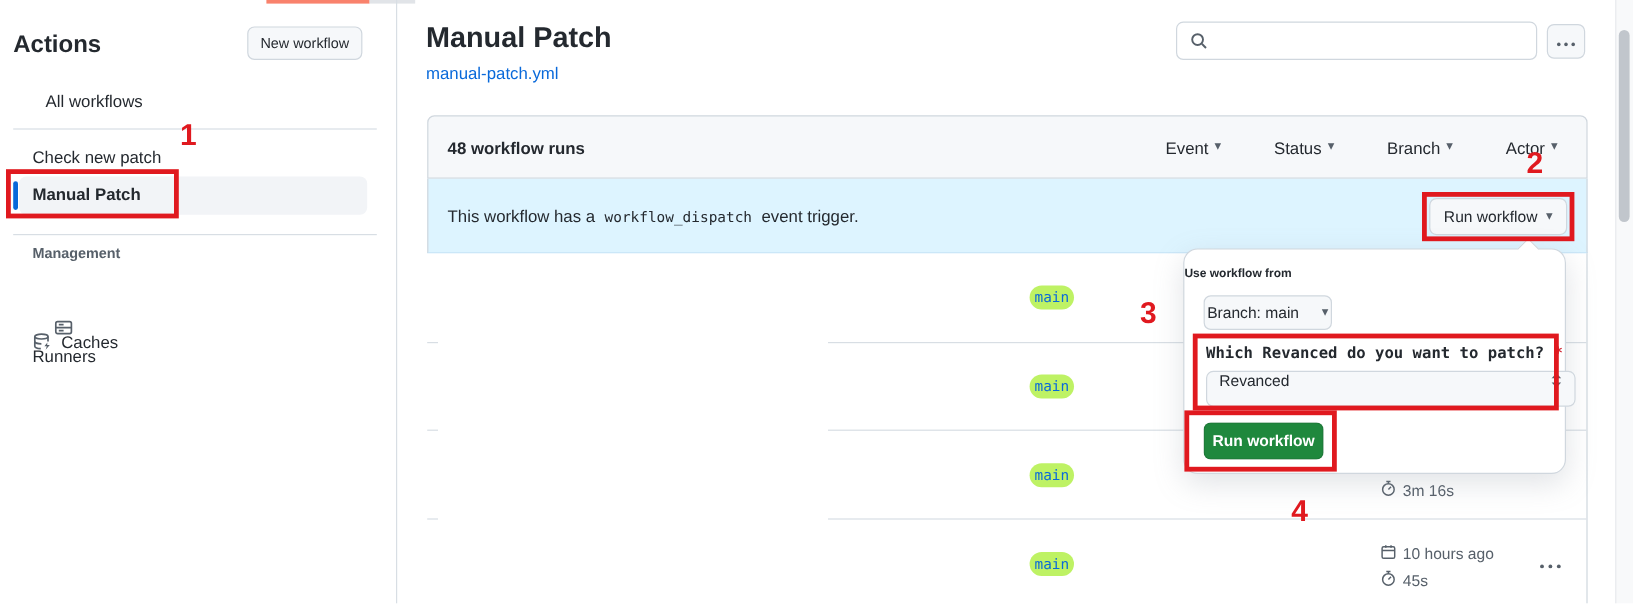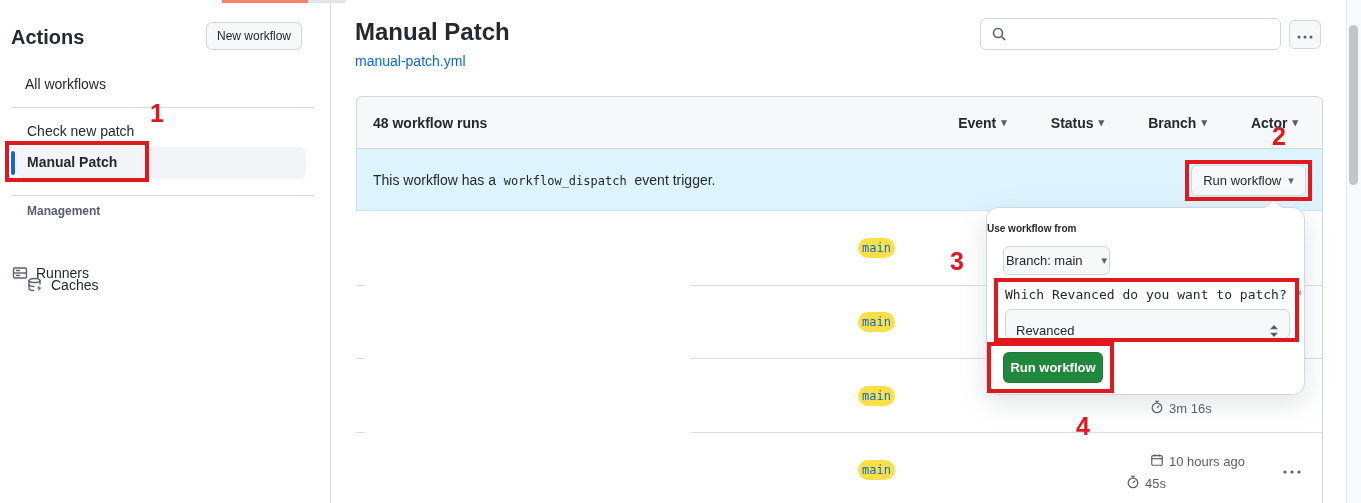--- a/index.html
+++ b/index.html
@@ -19,30 +19,30 @@
   
   .sidebar-border { left:330px; top:0; width:1px; height:503px; background:#d8dee4; }
   .actions-title { left:11px; top:26px; font-size:20px; font-weight:700; }
   .btn {
     display:flex; align-items:center; justify-content:center;
     background:#f6f8fa; border:1px solid #d0d7de; border-radius:6px;
     color:#24292f; font-size:12px; cursor:pointer;
   }
   .new-workflow-btn { left:206px; top:22px; width:96px; height:28px; }
   .nav-item { font-size:14px; color:#24292f; cursor:pointer; }
-  .all-workflows { left:25px; top:76px; }
+  .all-workflows { left:38px; top:76px; }
   .sb-divider { left:11px; width:303px; height:1px; background:#d8dee4; }
   .check-new-patch { left:27px; top:123px; }
   .selected-row { left:16px; top:147px; width:290px; height:32px; background:#f2f4f7; border-radius:6px; }
   .selected-bar { left:11px; top:151px; width:4px; height:24px; background:#0969da; border-radius:2px; }
   .selected-label { left:27px; top:154px; font-weight:700; }
   .management-label { left:27px; top:204px; font-size:12px; color:#57606a; font-weight:600; }
   .sb-icon-item { display:flex; align-items:center; gap:8px; color:#24292f; cursor:pointer; }
   .caches-item { left:27px; top:233px;margin-top:44px; }
-  .runners-item { left:12px; top:265px; }
+  .runners-item { left:27px; top:265px;flex-direction:column; }
   .sb-icon { color:#57606a; display:inline-flex; }
 
   
   .page-title { left:355px; top:18px; font-size:24px; font-weight:600; }
   .file-link { left:355px; top:53px; color:#0969da; font-size:14px; cursor:pointer; }
   .filter-box {
     left:980px; top:18px; width:301px; height:32px;
     border:1px solid #d0d7de; border-radius:6px; background:#fff;
     display:flex; align-items:center; padding:0 10px; gap:8px;
   }
@@ -54,63 +54,63 @@
   .header-kebab { left:1289px; top:20px; width:32px; height:29px; }
 
   
   .table-header {
     left:356px; top:96px; width:967px; height:53px;
     background:#f6f8fa; border:1px solid #d0d7de; border-radius:6px 6px 0 0;
     display:flex; align-items:center; padding:4px 16px;
   }
   .runs-count { font-weight:700; font-size:14px; }
   .table-filters { margin-left:auto; display:flex; gap:44px; padding-right:8px; }
-  .filter-dd { display:flex; align-items:center; gap:5px; color:#24292f; cursor:pointer; font-size:14px;font-weight:bold; }
+  .filter-dd { display:flex; align-items:center; gap:5px; color:#24292f; cursor:pointer; font-size:14px; }
   .caret { font-size:11px; color:#57606a; line-height:1; }
   .banner {
     left:356px; top:149px; width:967px; height:62px;
     background:#ddf4ff; border-left:1px solid #d0d7de; border-right:1px solid #d0d7de;
     border-bottom:1px solid #cbe7f8;
     display:flex; align-items:center; padding:15px 16px;
   }
   .banner-text { font-size:14px; color:#24292f; }
   .banner-code { font-size:12px; padding:0 4px; }
   .run-workflow-dd { left:1191px; top:165px; width:115px; height:31px; font-size:13px; gap:7px; }
 
   
   .right-border { left:1322px; top:211px; width:1px; height:292px; background:#d0d7de; }
   .row-divider { height:1px; background:#d8dee4; }
   .branch-badge {
-    width:37px; height:20px; background:#fde047; color:#0969da;
+    width:37px; height:20px; background:#bef264; color:#0969da;
     border-radius:10px; font-size:12px; display:flex; align-items:center; justify-content:center;
     cursor:pointer;
   }
   .meta { color:#57606a; font-size:13px; display:flex; align-items:center; gap:5px; }
   .meta svg { flex:none; }
   .row-kebab { left:1283px; top:461px; color:#57606a; cursor:pointer; }
 
   
   .popover {
     left:986px; top:207px; width:319px; height:188px;
     background:#fff; border:1px solid #d0d7de; border-radius:12px;
     box-shadow:0 8px 24px rgba(140,149,159,0.25);
   }
   .popover-caret {
     position:absolute; top:-7px; left:280px; width:13px; height:13px;
     background:#fff; border-left:1px solid #d0d7de; border-top:1px solid #d0d7de;
     transform:rotate(45deg);
   }
   .popover-title { left:0; top:15px; font-weight:700; font-size:10px; }
   .branch-btn { left:16px; top:38px; width:107px; height:29px; font-size:13px; gap:19px; }
-  .input-label { left:18px; top:79px; font-size:13px; font-weight:400; }
+  .input-label { left:18px; top:79px; font-size:13px; font-weight:700; }
   .required { color:#cf222e; }
   .input-select {
-    left:18px; top:101px; width:285px; height:30px;
+    left:18px; top:101px; width:308px; height:30px;
     background:#f6f8fa; border:1px solid #d0d7de; border-radius:6px;
-    display:flex; align-items:flex-end; padding:0 10px; font-size:13px; cursor:pointer;
+    display:flex; align-items:flex-start; padding:0 10px; font-size:13px; cursor:pointer;
   }
   .updown-icon { margin-left:auto; color:#57606a; display:inline-flex; }
   .green-btn {
     left:16px; top:144px; width:100px; height:31px;
     background:#1f883d; border:1px solid rgba(27,31,36,0.15); border-radius:6px;
     color:#fff; font-weight:600; font-size:13px;
     display:flex; align-items:center; justify-content:center; cursor:pointer;
   }
 
   
@@ -263,21 +263,21 @@
   <span>
     <svg width="14" height="14" viewBox="0 0 16 16" fill="none" stroke="#57606a" stroke-width="1.4">
       <rect x="2" y="3" width="12" height="11" rx="1.5"></rect>
       <line x1="2" y1="6.5" x2="14" y2="6.5"></line>
       <line x1="5.5" y1="1.5" x2="5.5" y2="4"></line>
       <line x1="10.5" y1="1.5" x2="10.5" y2="4"></line>
     </svg>
   </span>
   <span>10 hours ago</span>
 </div>
-<div class="abs meta" style="left:1126px; top:475px;">
+<div class="abs meta" style="left:1150px; top:475px;">
   <span>
     <svg width="14" height="14" viewBox="0 0 16 16" fill="none" stroke="#57606a" stroke-width="1.4">
       <circle cx="8" cy="9" r="5.5"></circle>
       <line x1="8" y1="9" x2="10.5" y2="6.5"></line>
       <line x1="6" y1="1.5" x2="10" y2="1.5"></line>
       <line x1="8" y1="1.5" x2="8" y2="3.5"></line>
     </svg>
   </span>
   <span>45s</span>
 </div>

